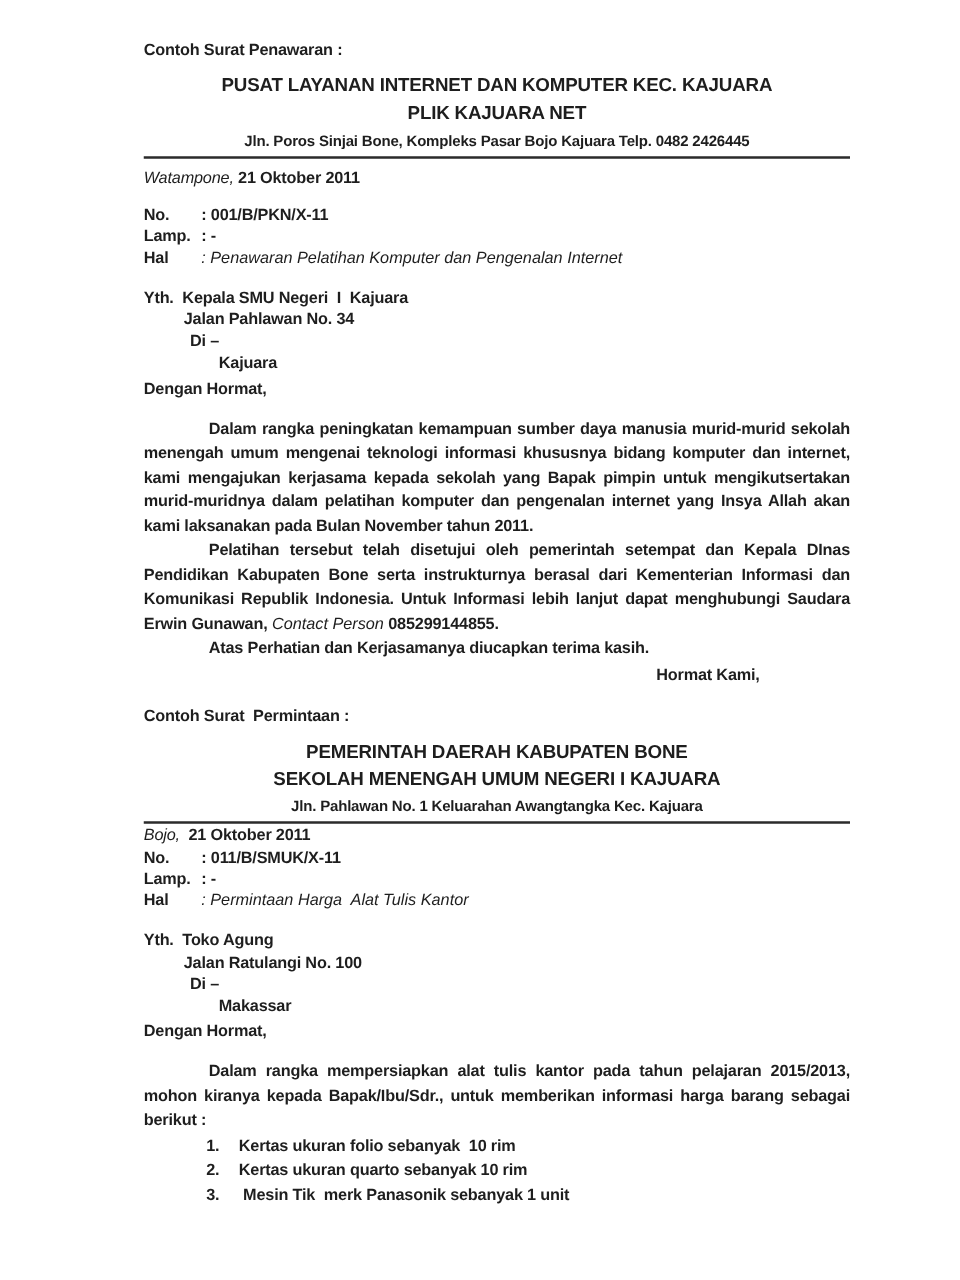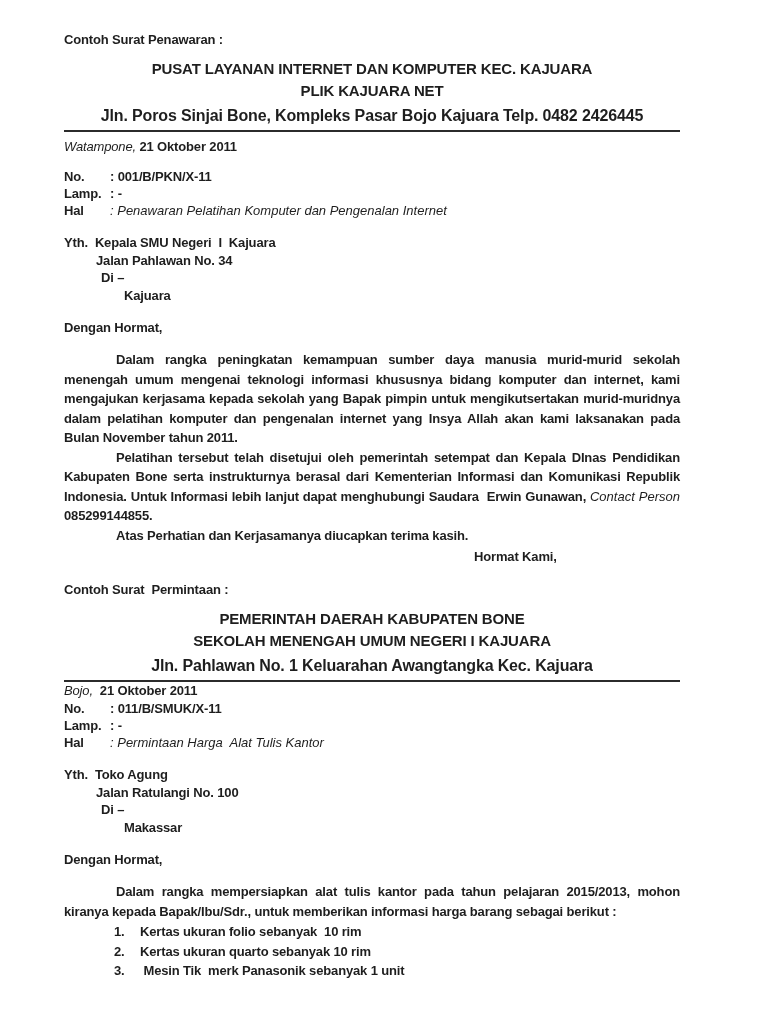--- a/index.html
+++ b/index.html
@@ -7,43 +7,43 @@
   .page {
     position:relative;
     width:768px; height:1024px;
     margin:0 auto;
     background:#ffffff;
     color:#1e1e1e;
     font-family:"Liberation Sans", sans-serif;
     font-weight:700;
     font-size:13px;
     letter-spacing:-0.15px;
-    padding:32px 88px 0 64px;
+    padding:32px 88px 0 115px;
     overflow:hidden;
   }
   .doc-label { font-size:13px; margin-bottom:12px; white-space:pre-wrap; }
   .letterhead { text-align:center; line-height:1.35; }
   .letterhead .org-line1 { font-size:15px; }
   .letterhead .org-line2 { font-size:15px; margin-top:2px; }
-  .letterhead .org-address { font-size:16px; margin-top:3px; }
+  .letterhead .org-address { font-size:12px; margin-top:3px; }
   .head-rule { border:none; border-top:2px solid #2b2b2b; margin-top:4px; }
   .date-line { margin-top:7px; font-size:13px; }
   .date-place { font-style:italic; font-weight:400; }
   .date-text { font-weight:700; white-space:pre-wrap; }
   .meta { margin-top:14px; }
   .meta-row { display:flex; line-height:17px; }
   .meta-label { width:46px; flex:none; }
   .meta-value { white-space:pre-wrap; }
   .meta-value.italic { font-style:italic; font-weight:400; letter-spacing:0;text-align:center; }
   .recipient { margin-top:15px; line-height:17.5px; }
   .recipient div { white-space:pre-wrap; }
   .r-ind1 { margin-left:32px; }
   .r-ind2 { margin-left:37px; }
   .r-ind3 { margin-left:60px; }
-  .salutation { margin-top:16px; }
+  .salutation { margin-top:4px; }
   .body-para {
     margin-top:15px;
     text-align:justify;
     line-height:19.5px;
     text-indent:52px;
   }
   .body-para.no-gap { margin-top:0; }
   .seg-bold { font-weight:700; white-space:pre-wrap; }
   .seg-italic { font-style:italic; font-weight:400; letter-spacing:0; }
   .closing { margin-left:410px; margin-top:2px; line-height:19px; }

